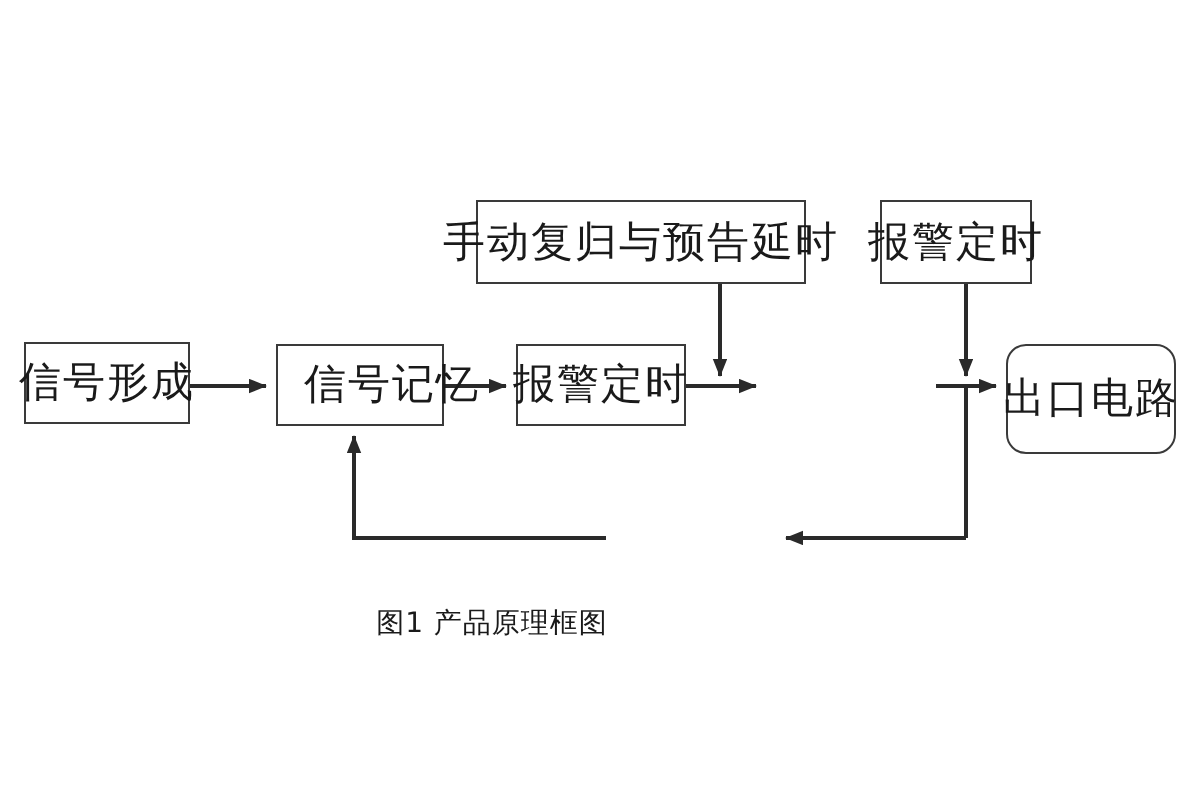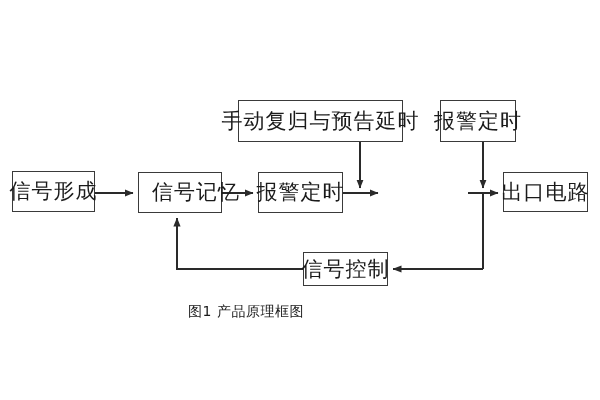--- a/index.html
+++ b/index.html
@@ -105,31 +105,28 @@
 
   <div class="node-box" style="left:138px; top:172px; width:84px; height:41px;padding-left:32px;">
     <span class="node-label">信号记忆</span>
   </div>
 
   <div class="node-box" style="left:258px; top:172px; width:85px; height:41px;">
     <span class="node-label">报警定时</span>
   </div>
 
 
-  <div class="node-box" style="left:503px; top:172px; width:85px; height:40px;">
+  <div class="node-box" style="left:503px; top:172px; width:85px; height:55px;border-radius:10px;">
     <span class="node-label">出口电路</span>
   </div>
 
   <div class="node-box" style="left:238px; top:100px; width:165px; height:42px;">
     <span class="node-label">手动复归与预告延时</span>
   </div>
 
   <div class="node-box" style="left:440px; top:100px; width:76px; height:42px;">
     <span class="node-label">报警定时</span>
   </div>
 
-  <div class="node-box" style="left:303px; top:252px; width:85px; height:34px;">
-    <span class="node-label">信号控制</span>
-  </div>
 
   <div class="caption" style="top:303px;">图1 产品原理框图</div>
 
 </div>
 
 </body></html>

